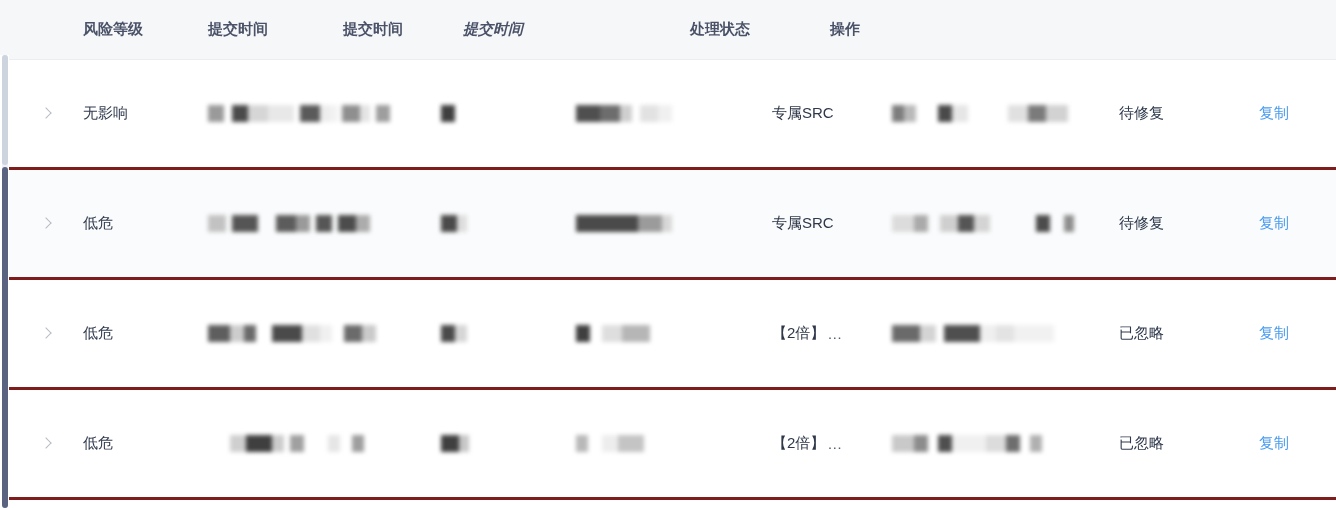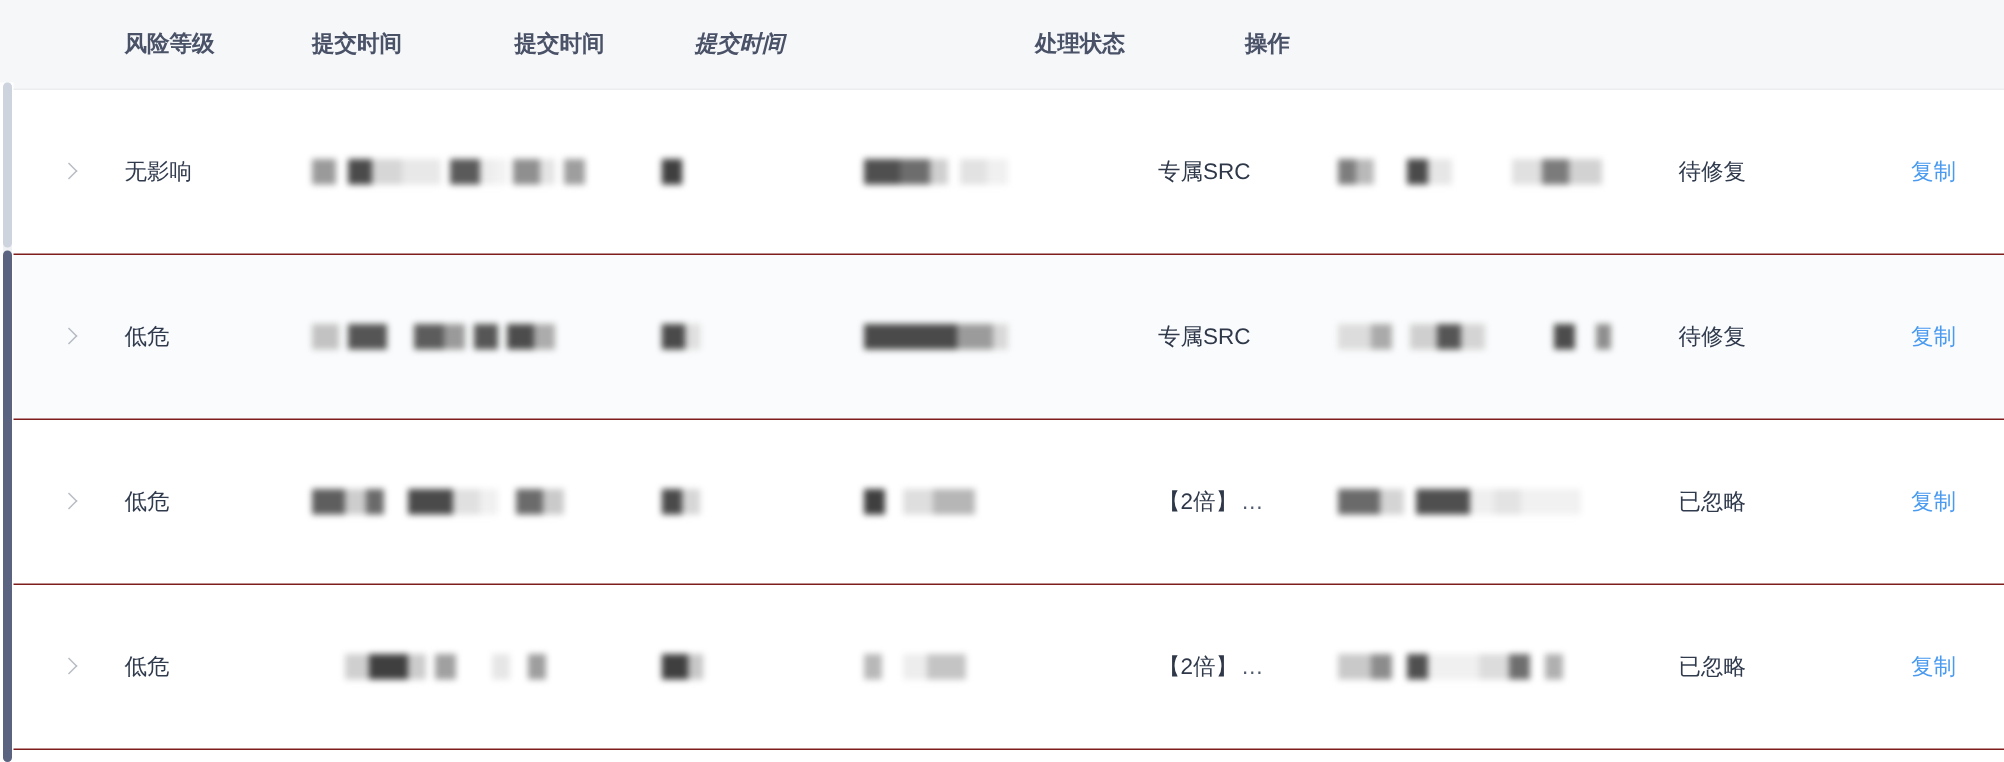--- a/index.html
+++ b/index.html
@@ -66,21 +66,21 @@
     font-weight: 700;
     white-space: nowrap;
     flex: 0 0 auto;
   }
 
   .row {
     display: flex;
     align-items: center;
     height: 110px;
     background: #ffffff;
-    border-bottom: 1px solid #7f1d1d;
+    border-bottom: 3px solid #7f1d1d;
     position: relative;
   }
   .row.tinted { background: #fafbfc; }
   .row.partial { height: 13px; border-bottom: none; }
 
   .cell {
     flex: 0 0 auto;
     display: flex;
     align-items: center;
     height: 100%;
@@ -115,21 +115,20 @@
     width: 7px; height: 7px;
     border-right: 1.6px solid #8d93a1;
     border-top: 1.6px solid #8d93a1;
     transform: rotate(45deg);
   }
 
   .copy-link {
     color: #4a9bf0;
     font-size: 15px;
     cursor: pointer;
-    margin-left: 15px;
   }
 
   
   .redact {
     display: flex;
     align-items: center;
     height: 18px;
     filter: blur(2.2px);
     overflow: hidden;
   }

